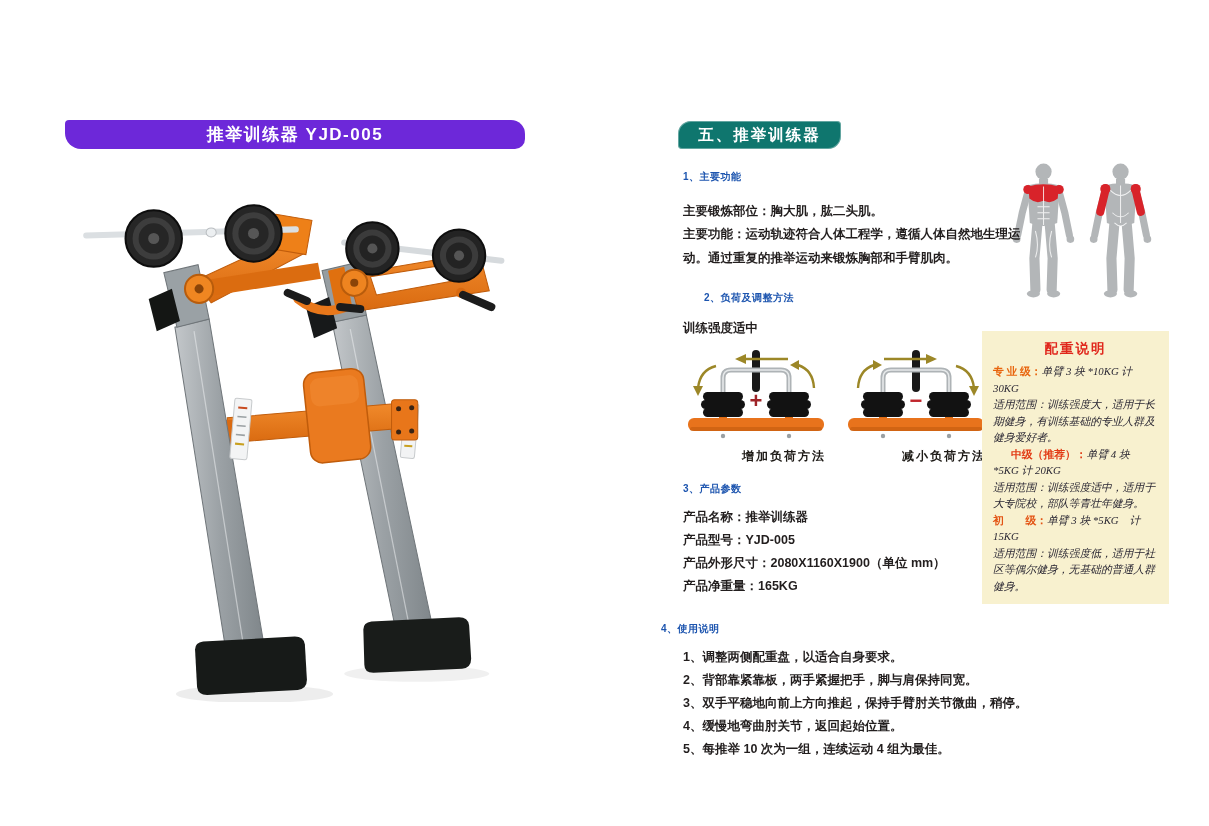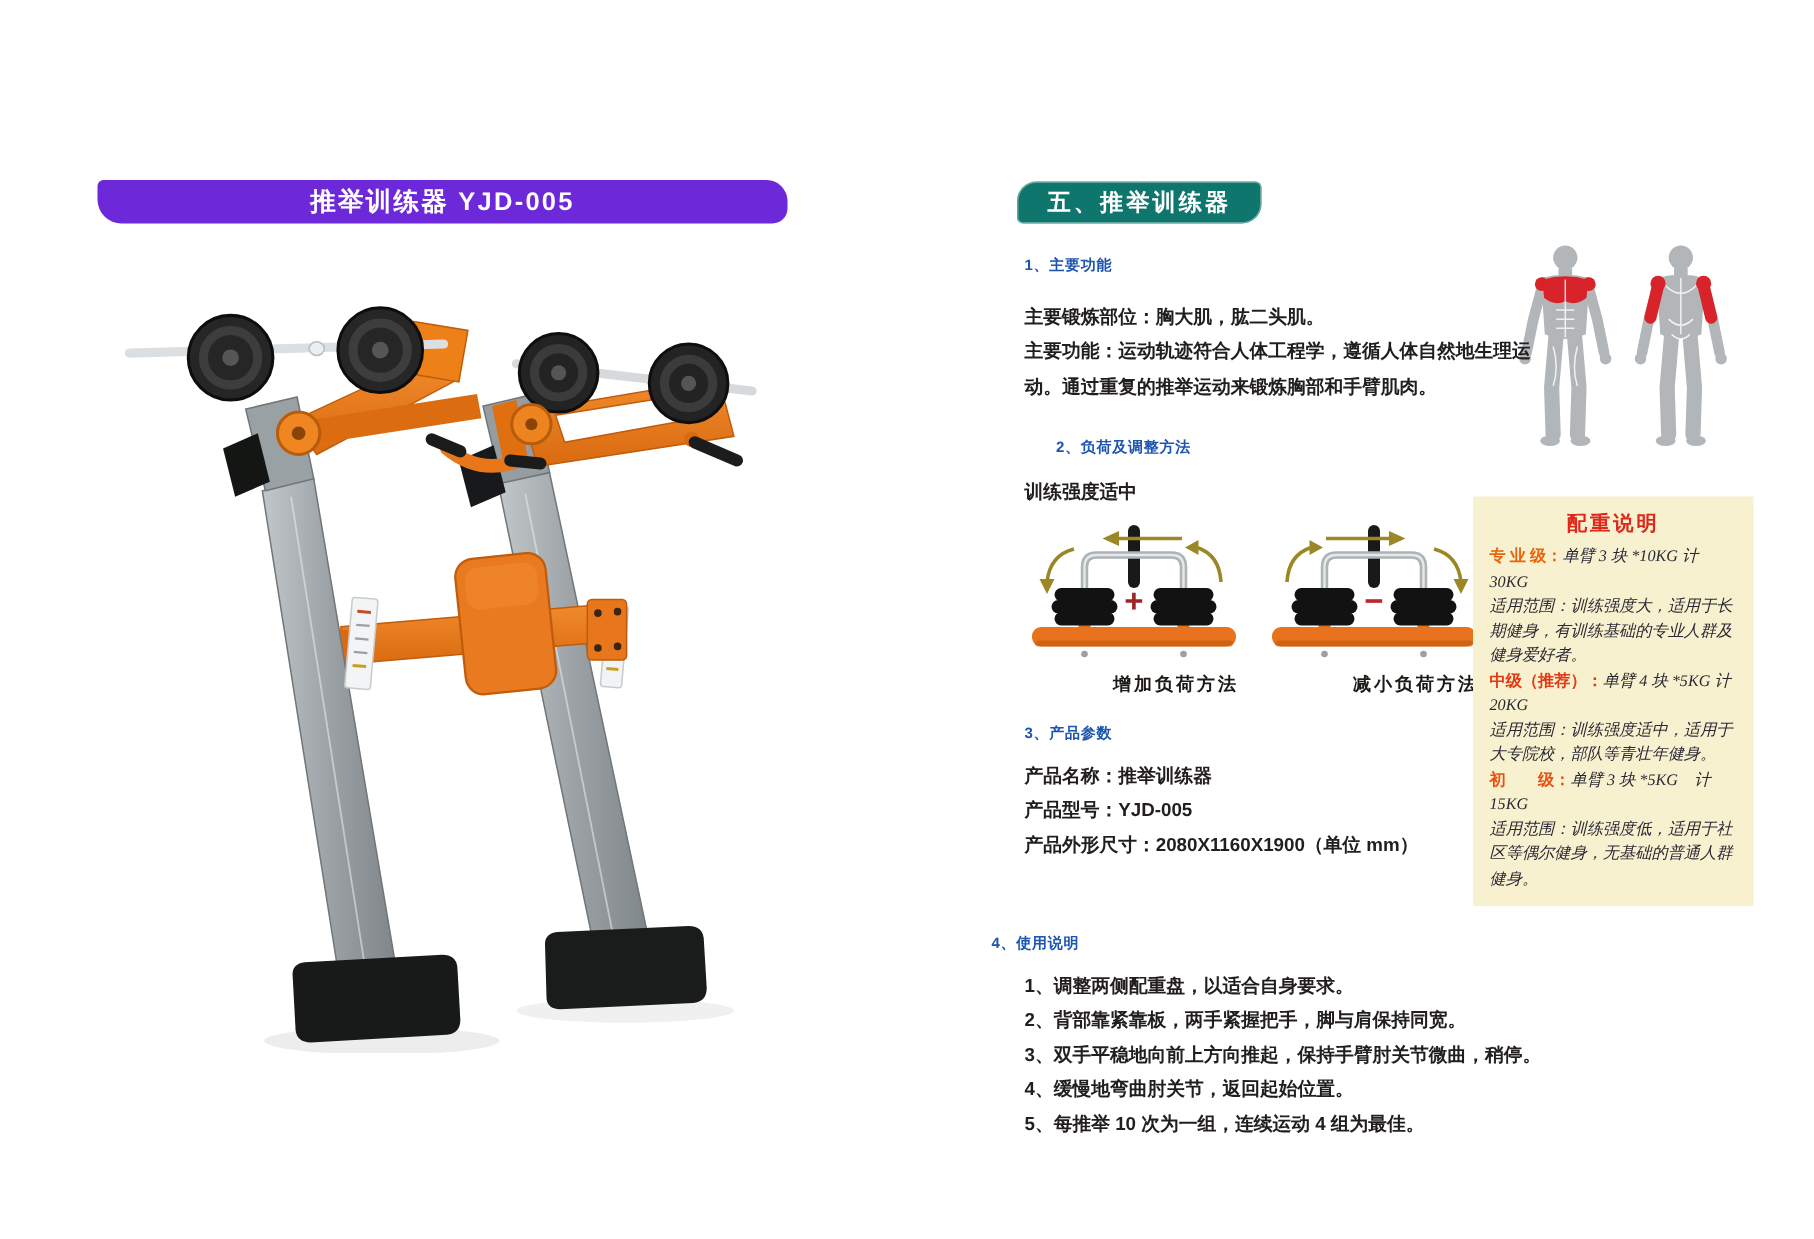--- a/index.html
+++ b/index.html
@@ -30,21 +30,21 @@
 
   
   .weight-box{position:absolute;left:982px;top:331px;width:187px;background:#f8f1cf;
               padding:9px 11px 10px 11px;box-sizing:border-box;}
   .wb-title{text-align:center;color:#e0271c;font-size:13.5px;font-weight:bold;letter-spacing:2px;margin-bottom:5px;}
   .wb-entry{font-family:"Liberation Serif","DejaVu Serif",serif;color:#2b2834;font-size:10.8px;line-height:16.5px;}
   .wb-line .wb-spec{font-style:italic;}
   .wb-desc{font-style:italic;}
   .wb-label{font-weight:bold;}
   .e0 .wb-label{color:#e8650e;}
-  .e1 .wb-label{color:#e23a14;}
+  .e1 .wb-label{color:#e23a14;margin-left:18px;}
   .e2 .wb-label{color:#e35414;}
 
   .s3-rows,.s4-items{position:absolute;color:#221e1e;font-weight:bold;font-size:12.5px;}
   .s3-rows div,.s4-items div{height:23px;line-height:23px;}
 
   svg{display:block;}
 </style>
 </head>
 <body>
 
@@ -297,20 +297,21 @@
       <div class="wb-line"><span class="wb-label">初　　级：</span><span class="wb-spec">单臂 3 块 *5KG　计 15KG</span></div>
       <div class="wb-desc">适用范围：训练强度低，适用于社区等偶尔健身，无基础的普通人群健身。</div>
     </div>
   </div>
 
   <div class="heading" style="left:683px;top:482px;">3、产品参数</div>
   <div class="s3-rows" style="left:683px;top:506px;">
     <div>产品名称：推举训练器</div>
     <div>产品型号：YJD-005</div>
     <div>产品外形尺寸：2080X1160X1900（单位 mm）</div>
+    <div>产品净重量：165KG</div>
   </div>
 
   <div class="heading" style="left:661px;top:622px;">4、使用说明</div>
   <div class="s4-items" style="left:683px;top:646px;">
     <div>1、调整两侧配重盘，以适合自身要求。</div>
     <div>2、背部靠紧靠板，两手紧握把手，脚与肩保持同宽。</div>
     <div>3、双手平稳地向前上方向推起，保持手臂肘关节微曲，稍停。</div>
     <div>4、缓慢地弯曲肘关节，返回起始位置。</div>
     <div>5、每推举 10 次为一组，连续运动 4 组为最佳。</div>
   </div>

